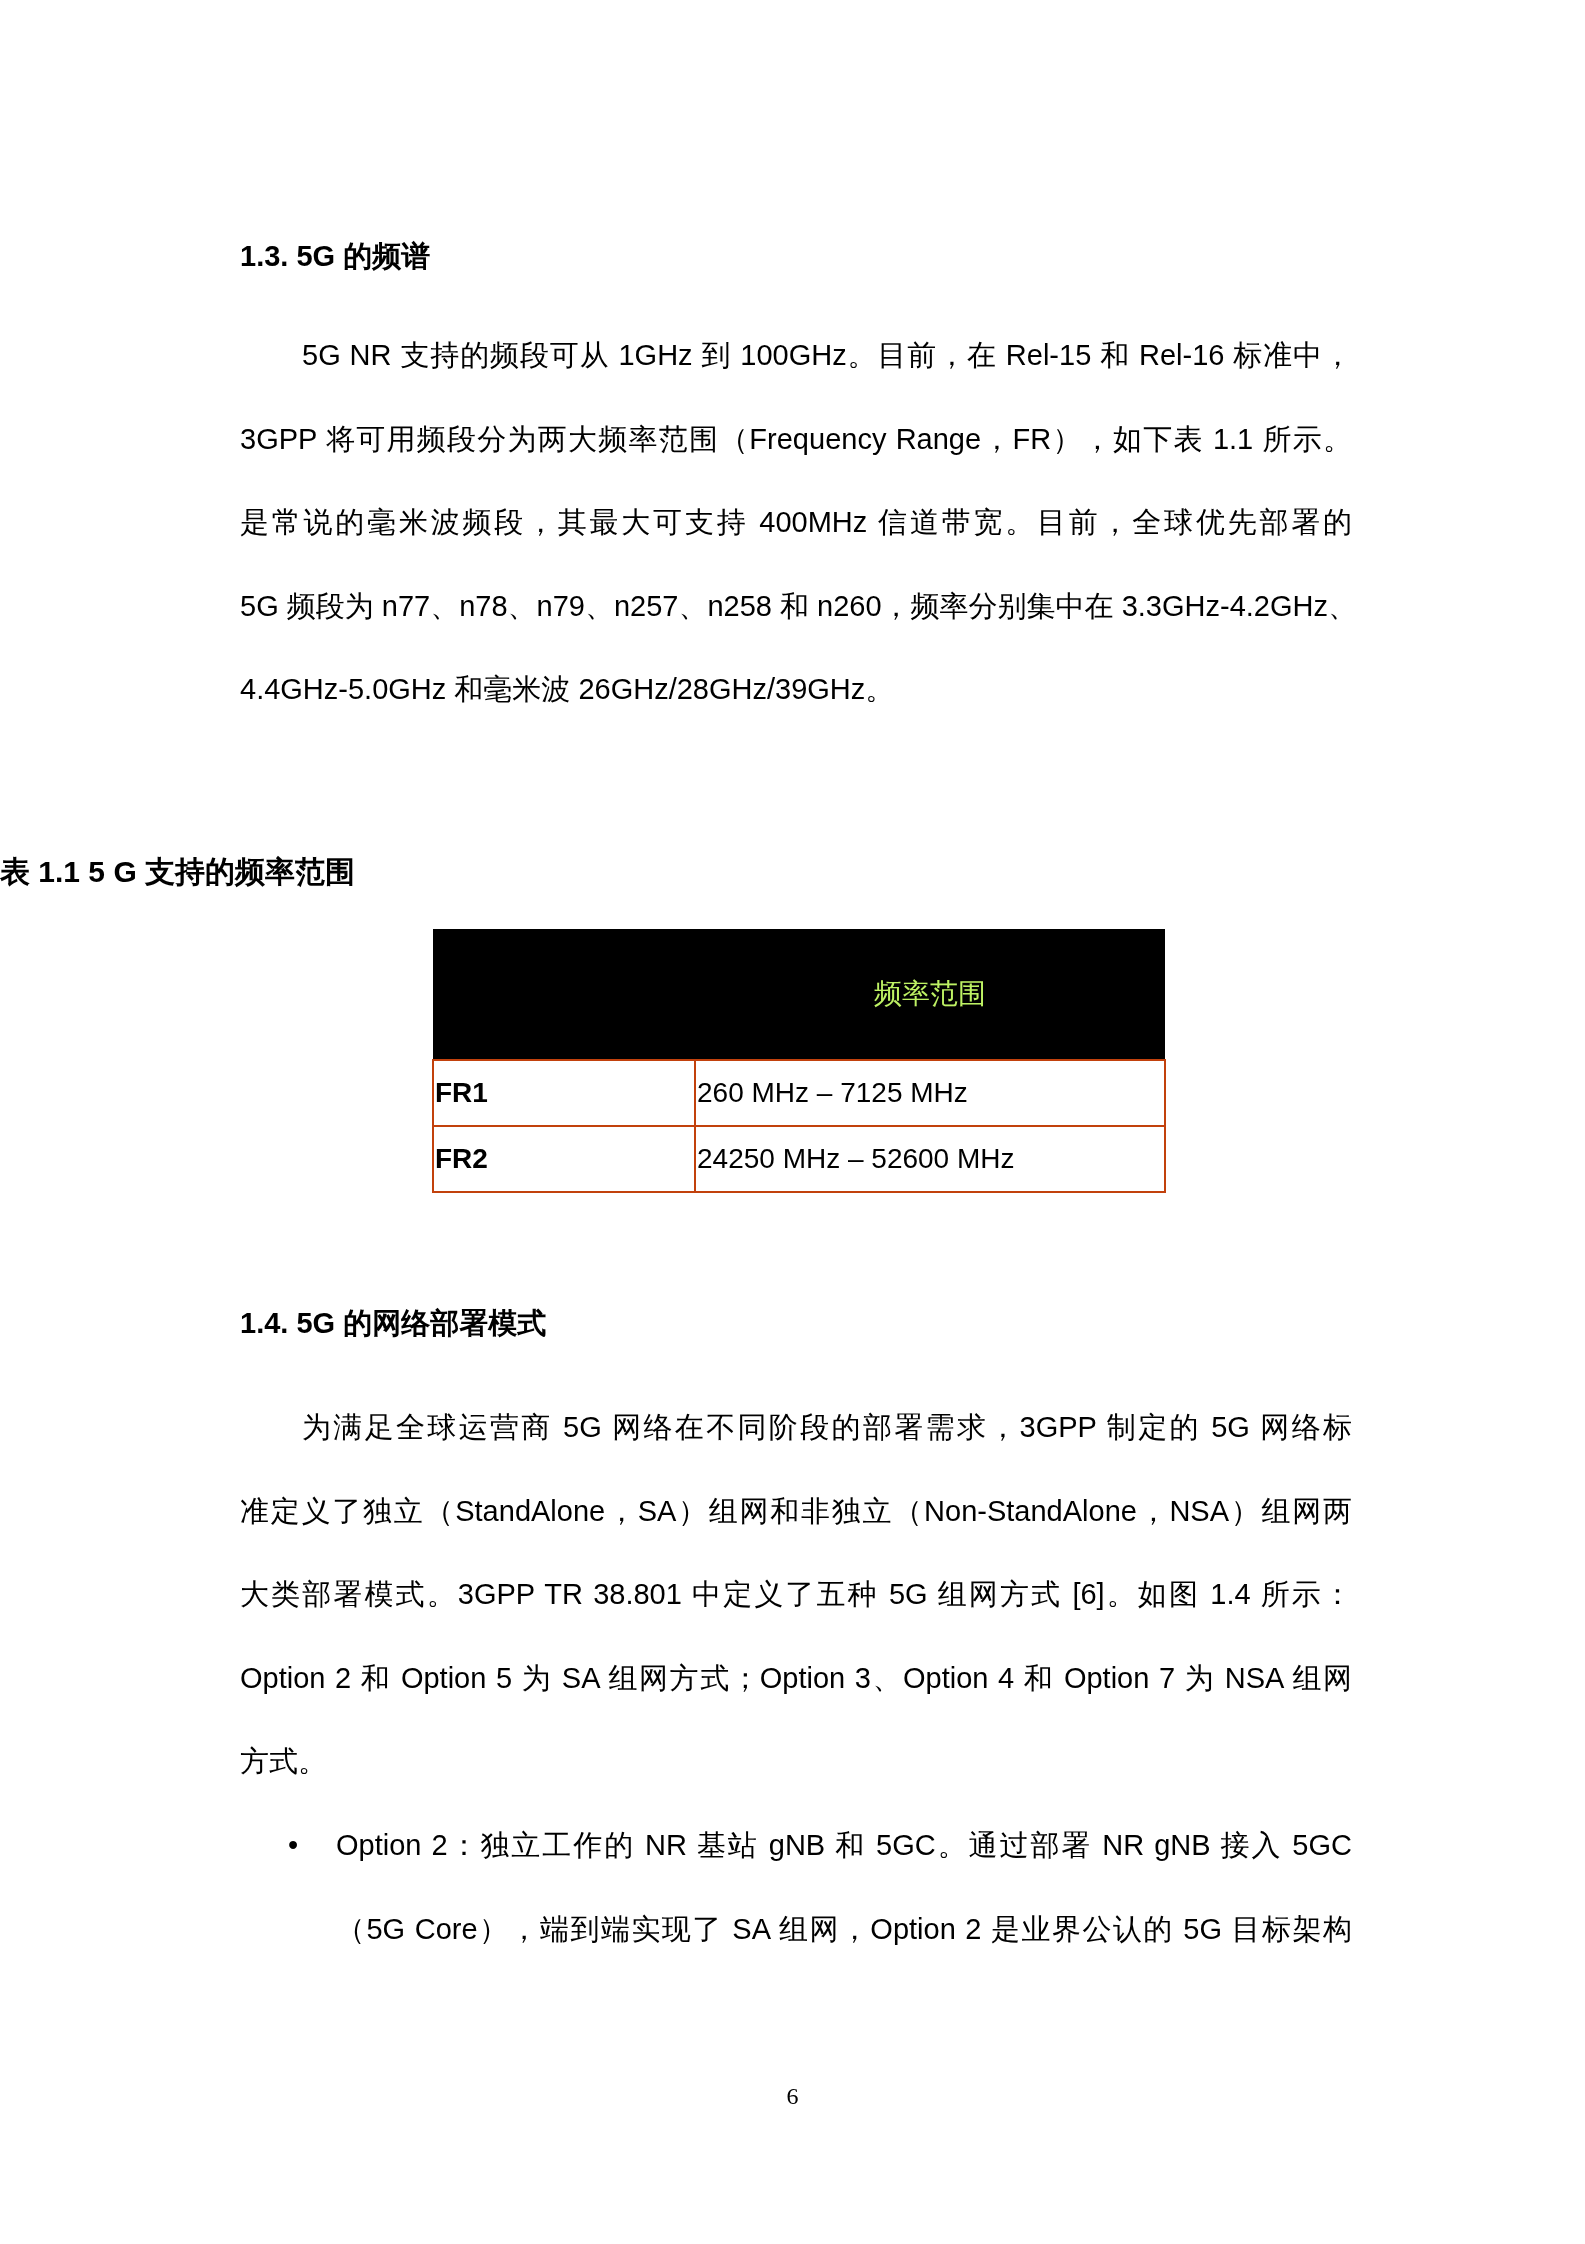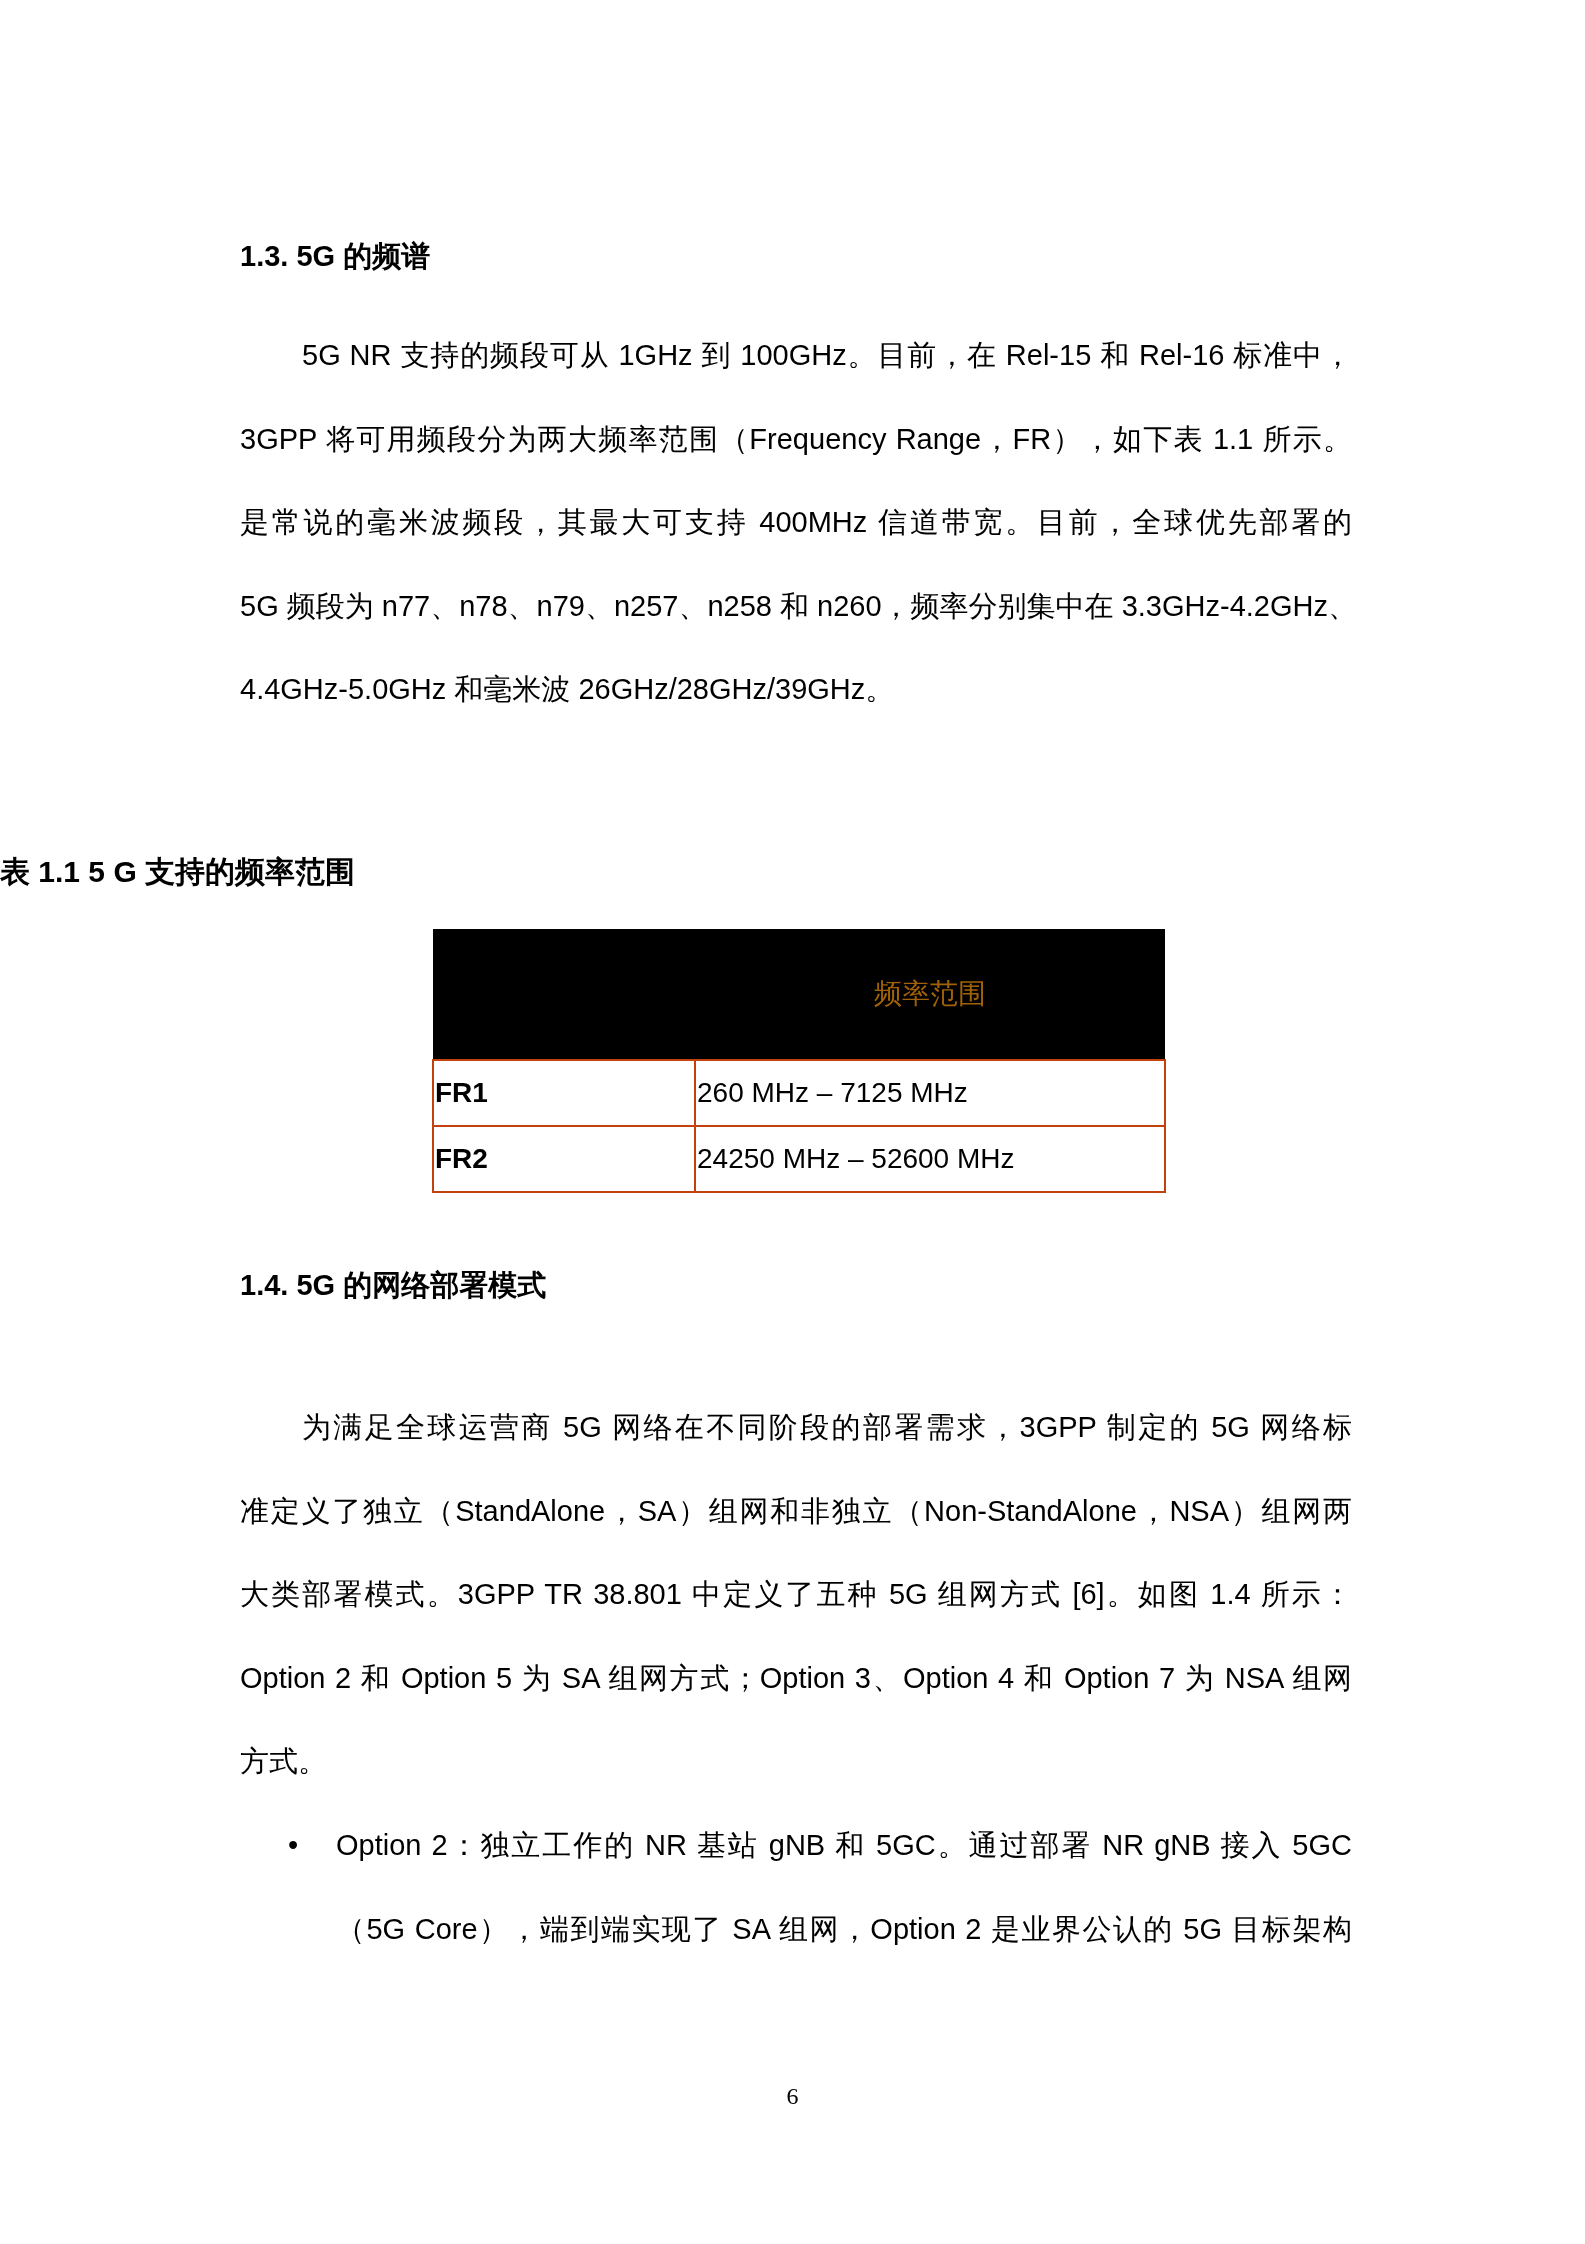--- a/index.html
+++ b/index.html
@@ -5,21 +5,21 @@
   html,body{margin:0;padding:0;background:#fff;}
   body{width:1585px;height:2244px;position:relative;overflow:hidden;
        font-family:"Liberation Sans","DejaVu Sans",sans-serif;color:#000;}
   .h{position:absolute;left:240px;font-weight:bold;font-size:29px;line-height:40px;}
   .para{position:absolute;left:240px;width:1112px;font-size:29px;line-height:83.5px;text-align:justify;}
   .para .ln{display:block;height:83.5px;white-space:nowrap;text-align-last:justify;text-align:justify;}
   .para .ln.last{text-align-last:left;}
   .indent{padding-left:62px;}
   .caption{position:absolute;left:0;width:1585px;top:852px;text-align:left;font-weight:bold;font-size:30px;}
   table.freq{position:absolute;left:432px;top:929px;width:734px;border-collapse:collapse;font-size:28px;}
-  table.freq th{background:#000;color:#a16207;font-weight:normal;height:128px;text-align:center;}
+  table.freq th{background:#000;color:#bef264;font-weight:normal;height:128px;text-align:center;}
   table.freq td{border:2px solid #c2410c;text-align:left;height:62px;}
   table.freq th.c0{width:260px;}
   table.freq td.lab{font-weight:bold;}
   .bullet{position:absolute;left:288px;top:1804px;font-size:29px;line-height:83.5px;}
   .bullet-dot{position:absolute;left:0;top:0;}
   .bullet-body{position:absolute;left:48px;top:0;width:1016px;}
   .bullet-body .ln{display:block;height:83.5px;white-space:nowrap;text-align:justify;text-align-last:justify;}
   .bullet-body .ln.last{text-align-last:left;}
   .pageno{position:absolute;left:0;width:1585px;top:2083px;text-align:center;font-family:"Liberation Serif",serif;font-size:24px;}
 </style>
@@ -50,21 +50,21 @@
       <td class="lab">FR1</td>
       <td>260 MHz – 7125 MHz</td>
     </tr>
     <tr>
       <td class="lab">FR2</td>
       <td>24250 MHz – 52600 MHz</td>
     </tr>
   </tbody>
 </table>
 
-<div class="h" style="top:1265px;">1.4. 5G 的网络部署模式</div>
+<div class="h" style="top:1303px;">1.4. 5G 的网络部署模式</div>
 
 <div class="para" style="top:1386px;">
   <span class="ln indent">为满足全球运营商 5G 网络在不同阶段的部署需求，3GPP 制定的 5G 网络标</span>
   <span class="ln">准定义了独立（StandAlone，SA）组网和非独立（Non-StandAlone，NSA）组网两</span>
   <span class="ln">大类部署模式。3GPP TR 38.801 中定义了五种 5G 组网方式 [6]。如图 1.4 所示：</span>
   <span class="ln">Option 2 和 Option 5 为 SA 组网方式；Option 3、Option 4 和 Option 7 为 NSA 组网</span>
   <span class="ln last">方式。</span>
 </div>
 
 <div class="bullet">

